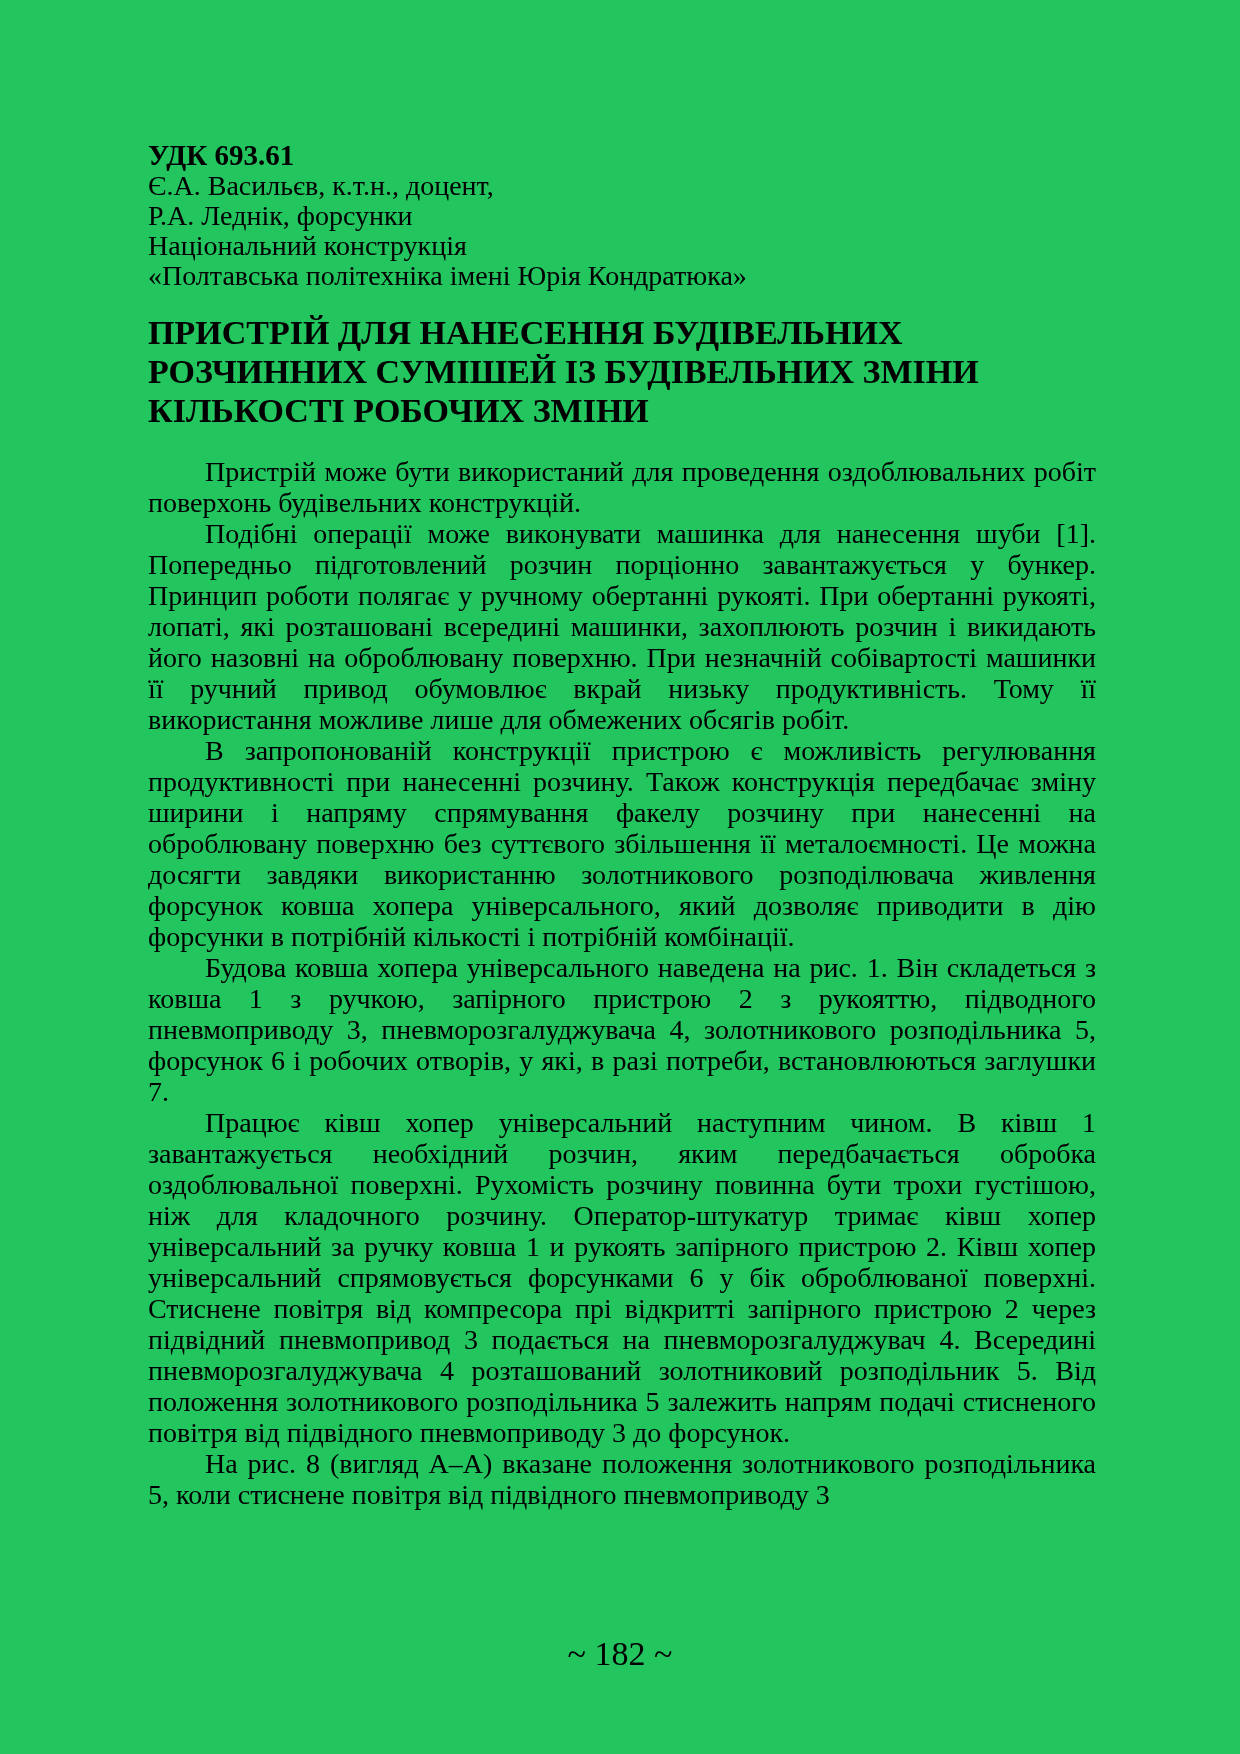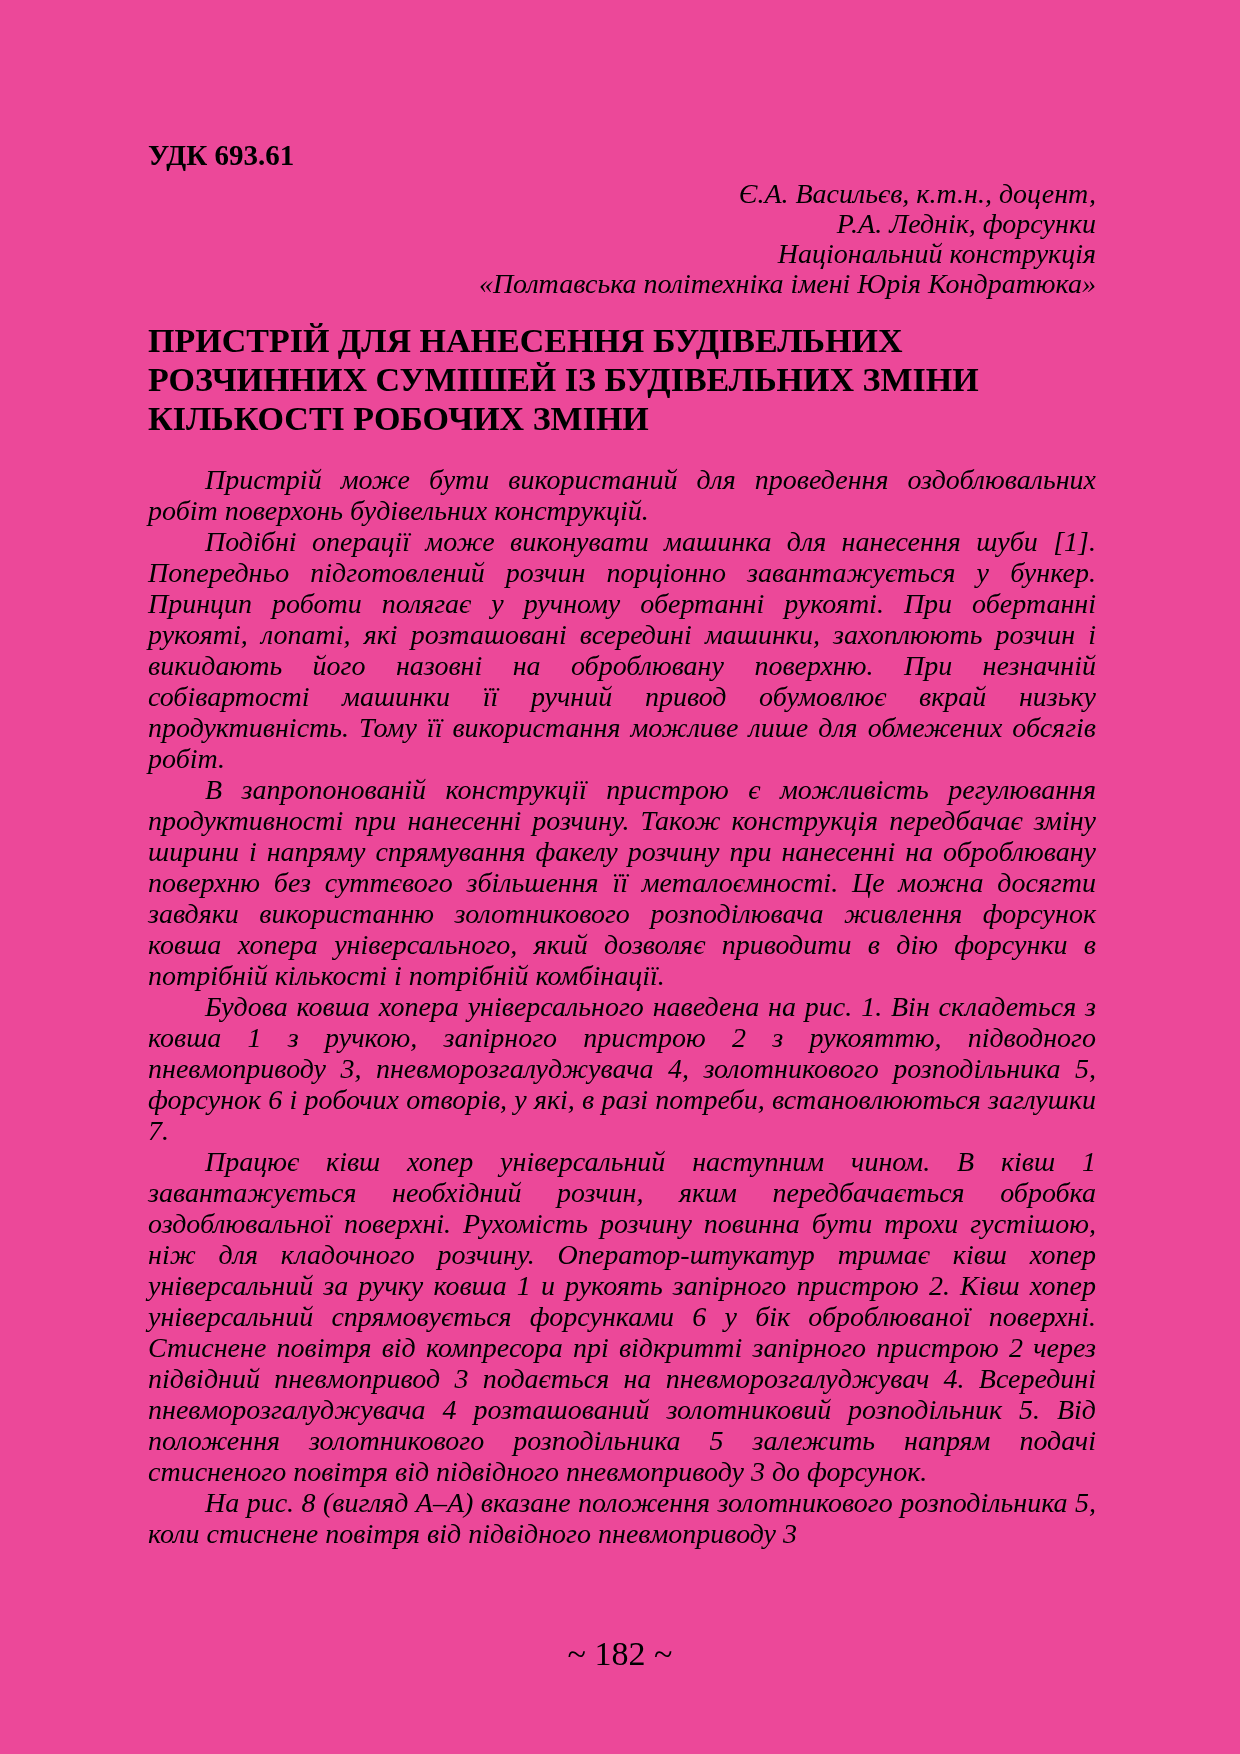--- a/index.html
+++ b/index.html
@@ -4,41 +4,40 @@
 <style>
   html, body {
     margin: 0;
     padding: 0;
     background: #ffffff;
   }
   .page {
     position: relative;
     width: 1240px;
     height: 1754px;
-    background: #ec4899;
+    background: #22c55e;
     color: #000000;
     font-family: "Liberation Serif", "DejaVu Serif", serif;
     overflow: hidden;
   }
   .content {
     position: absolute;
     left: 148px;
     top: 140px;
     width: 948px;
   }
   .udc {
     font-weight: bold;
     font-size: 29px;
     line-height: 31px;
     text-align: left;
   }
   .byline {
-    margin-top: 8px;
-    text-align: right;
-    font-style: italic;
+    margin-top: 0;
+    text-align: left;
     font-size: 28px;
     line-height: 30px;
   }
   .article-title {
     margin-top: 22px;
     text-align: left;
     font-weight: bold;
     font-size: 34px;
     line-height: 39px;
   }
@@ -48,21 +47,20 @@
   .body-text {
     margin-top: 26px;
     font-size: 28px;
     line-height: 31px;
     text-align: justify;
   }
   .body-text p {
     margin: 0;
     padding: 0;
     text-indent: 57px;
-    font-style: italic;
   }
   .page-footer {
     position: absolute;
     left: 0;
     right: 0;
     bottom: 85px;
     text-align: center;
     font-size: 34px;
     line-height: 31px;
   }

